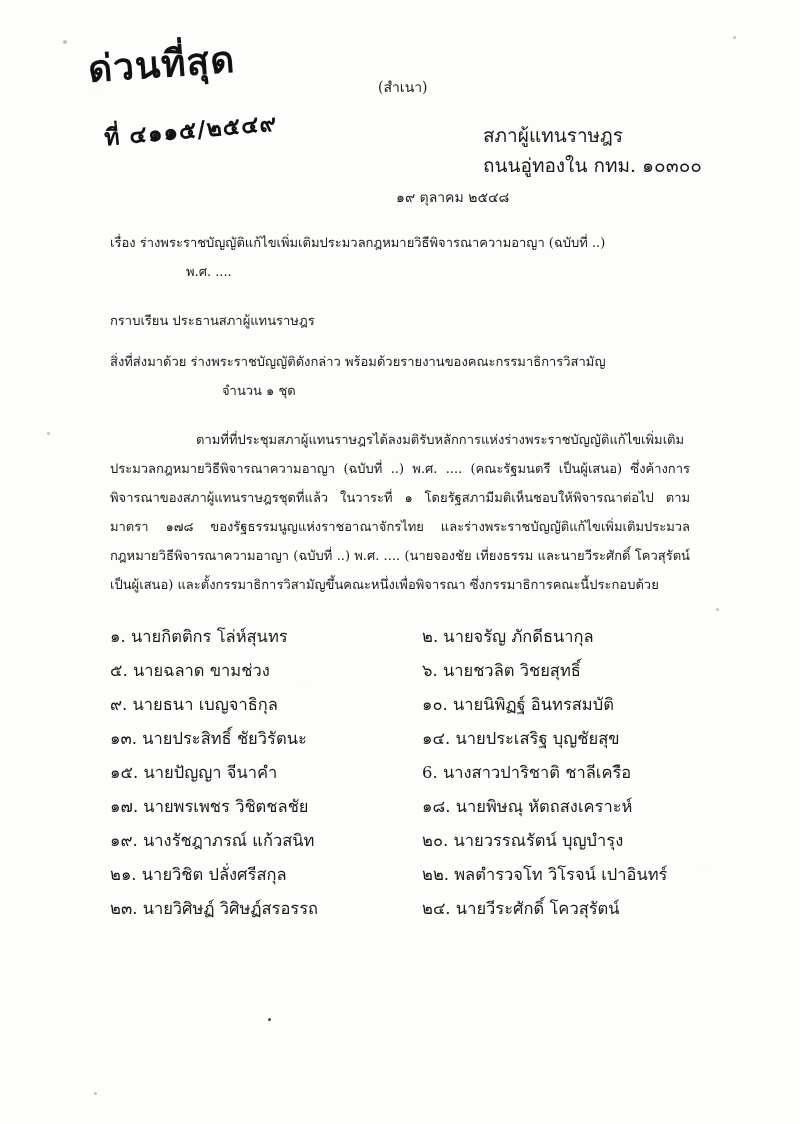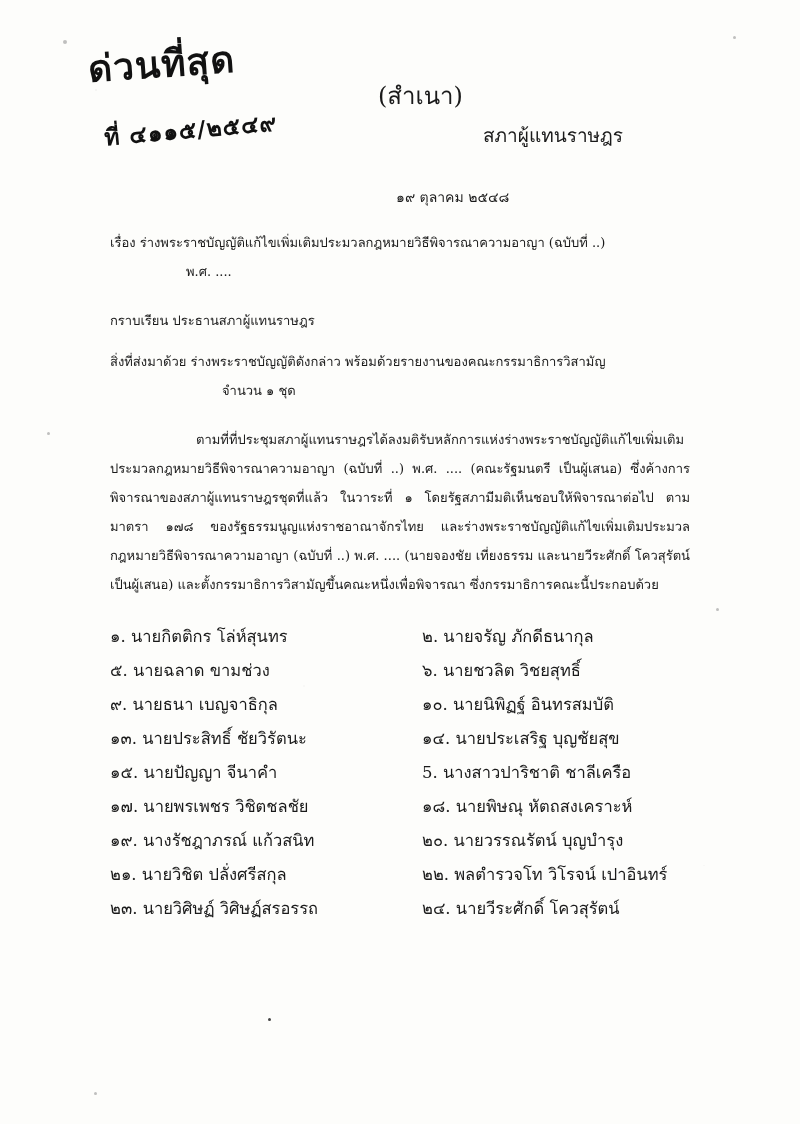--- a/index.html
+++ b/index.html
@@ -53,21 +53,21 @@
     left: 104px;
     top: 112px;
     font-size: 23px;
     color: #111;
     transform: rotate(-5deg);
   }
   .copy-mark {
     position: absolute;
     left: 378px;
     top: 76px;
-    font-size: 24px;
+    font-size: 14px;
     font-family: "DejaVu Serif", serif;
   }
 
   .addr {
     position: absolute;
     left: 483px;
     top: 120px;
     font-size: 19px;
     line-height: 30px;
     font-family: "DejaVu Serif", serif;
@@ -139,20 +139,21 @@
   <div class="speck" style="left:94px;  top:1092px;width:3px; height:3px;"></div>
 
   <div class="urgent handwrite">ด่วนที่สุด</div>
 
   <div class="docnumber handwrite">ที่ ๔๑๑๕/๒๕๔๙</div>
 
   <div class="copy-mark">(สำเนา)</div>
 
   <div class="addr">
     <div>สภาผู้แทนราษฎร</div>
+    <div>ถนนอู่ทองใน กทม. ๑๐๓๐๐</div>
   </div>
 
   <div class="docdate">๑๙ ตุลาคม ๒๕๔๘</div>
 
   <div class="body-text">
     <div class="row">
       <span class="label-inline">เรื่อง</span>
       <span>ร่างพระราชบัญญัติแก้ไขเพิ่มเติมประมวลกฎหมายวิธีพิจารณาความอาญา (ฉบับที่ ..)</span>
     </div>
     <div class="row indent-2">พ.ศ. ....</div>
@@ -191,21 +192,21 @@
           <tr>
             <td class="col-left">๙. นายธนา เบญจาธิกุล</td>
             <td class="col-right">๑๐. นายนิพิฏฐ์ อินทรสมบัติ</td>
           </tr>
           <tr>
             <td class="col-left">๑๓. นายประสิทธิ์ ชัยวิรัตนะ</td>
             <td class="col-right">๑๔. นายประเสริฐ บุญชัยสุข</td>
           </tr>
           <tr>
             <td class="col-left">๑๕. นายปัญญา จีนาคำ</td>
-            <td class="col-right">5. นางสาวปาริชาติ ชาลีเครือ</td>
+            <td class="col-right">6. นางสาวปาริชาติ ชาลีเครือ</td>
           </tr>
           <tr>
             <td class="col-left">๑๗. นายพรเพชร วิชิตชลชัย</td>
             <td class="col-right">๑๘. นายพิษณุ หัตถสงเคราะห์</td>
           </tr>
           <tr>
             <td class="col-left">๑๙. นางรัชฎาภรณ์ แก้วสนิท</td>
             <td class="col-right">๒๐. นายวรรณรัตน์ บุญบำรุง</td>
           </tr>
           <tr>

